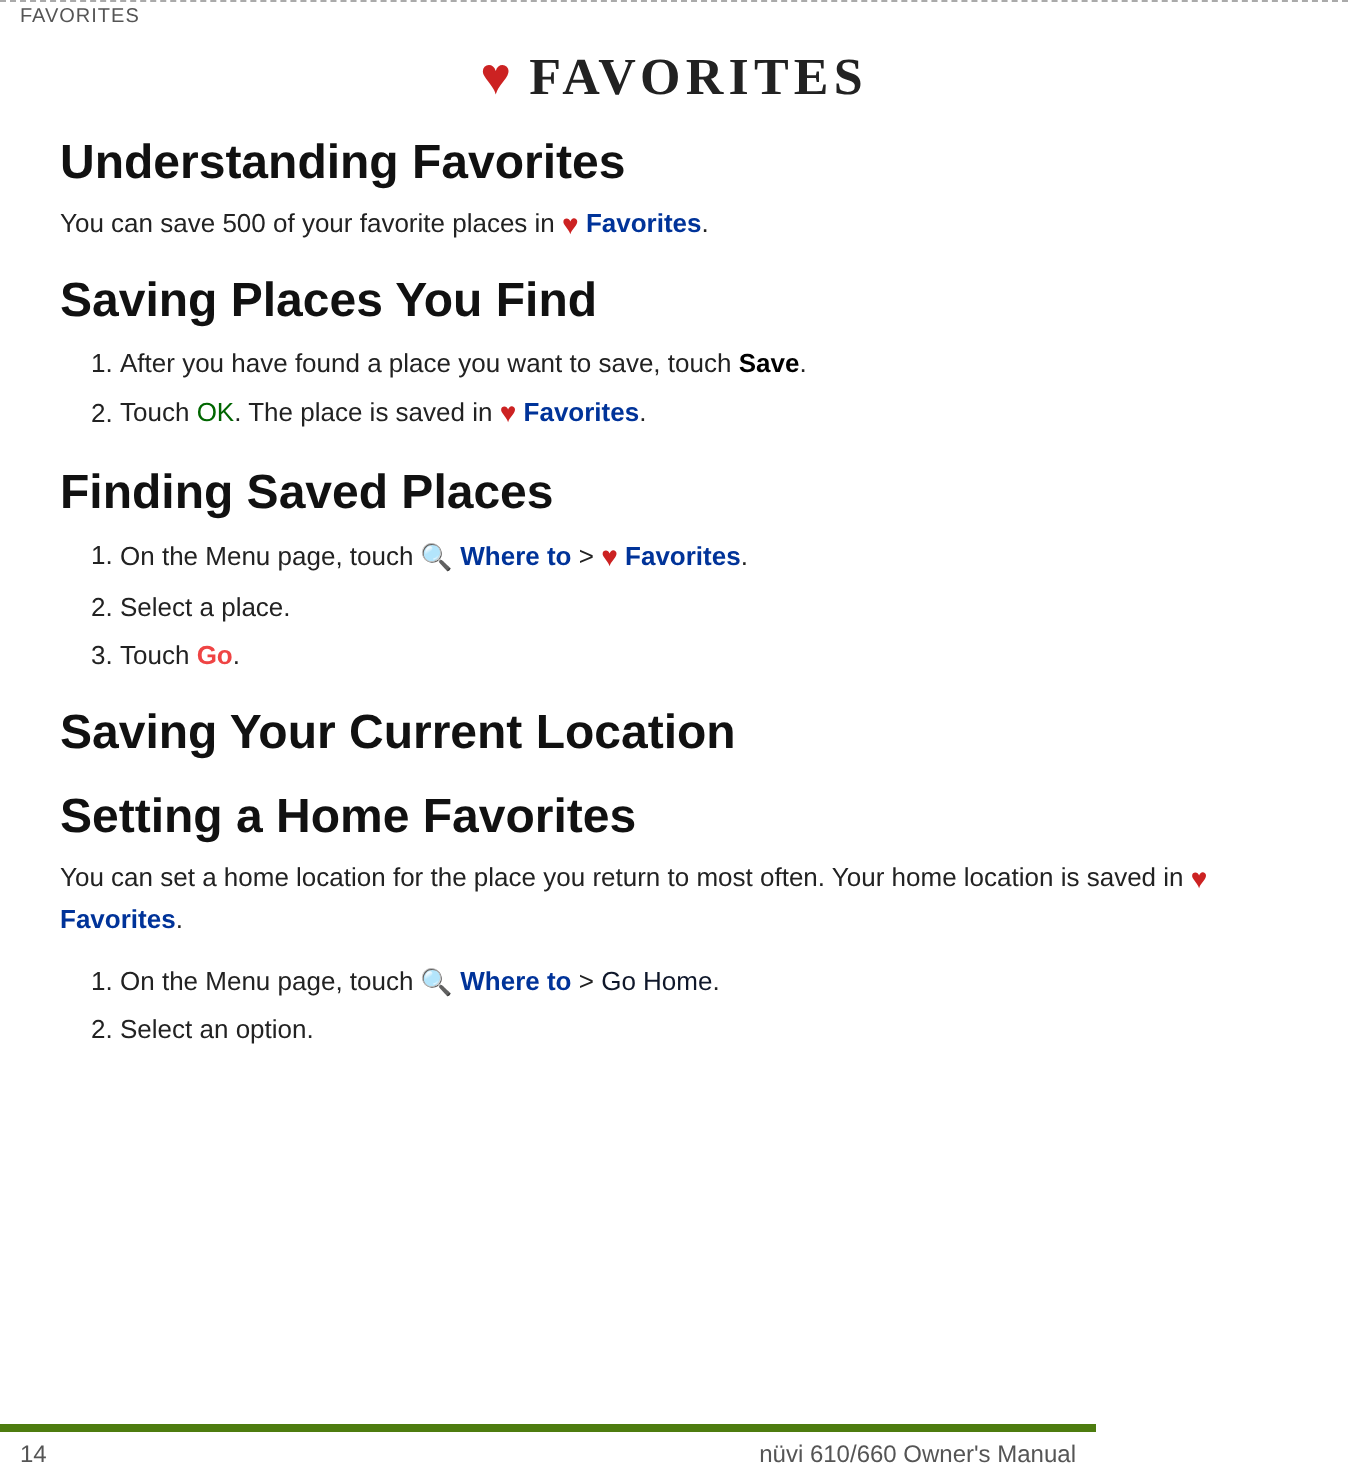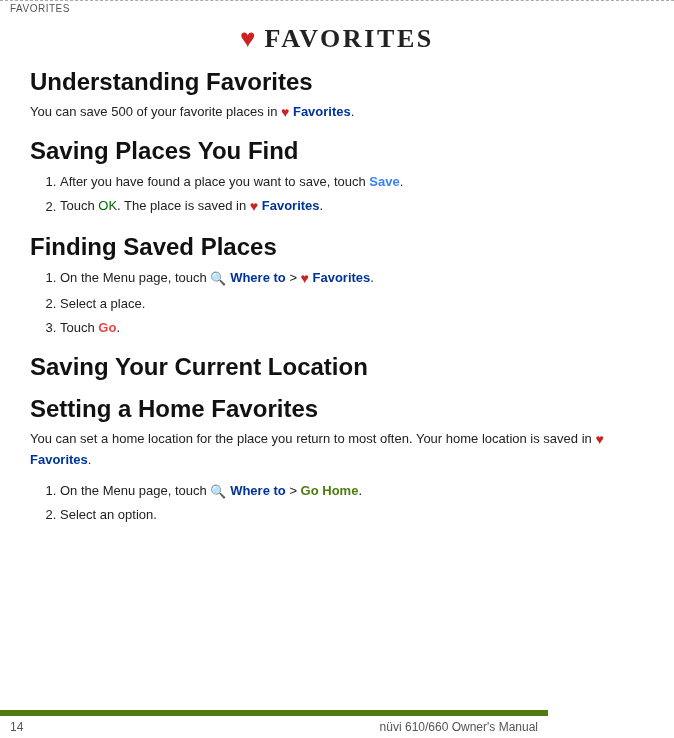--- a/index.html
+++ b/index.html
@@ -100,21 +100,21 @@
     .footer {
       position: absolute;
       bottom: 0;
       left: 0;
       width: 548px;
       display: flex;
       justify-content: space-between;
       padding: 4px 10px;
       font-size: 12px;
       color: #555;
-      border-top: 6px solid #4d7c0f;
+      border-top: 4px solid #4d7c0f;
     }
 
     .page-wrapper {
       position: relative;
       min-height: 738px;
     }
 
     .favorites-bold {
       font-weight: bold;
       color: #003399;
@@ -130,26 +130,26 @@
       color: #ef4444;
     }
 
     .ok-bold {
       font-weight: normal;
       color: #006600;
     }
 
     .save-bold {
       font-weight: bold;
-      color: #3b82f6;
+      color: #000000;
     }
 
     .go-home-bold {
-      font-weight: bold;
-      color: #4d7c0f;
+      font-weight: normal;
+      color: #0f172a;
     }
   </style>
 </head>
 <body>
 
 <div class="page-wrapper">
 
   <div class="top-border"></div>
 
   <div class="page-header-label">

